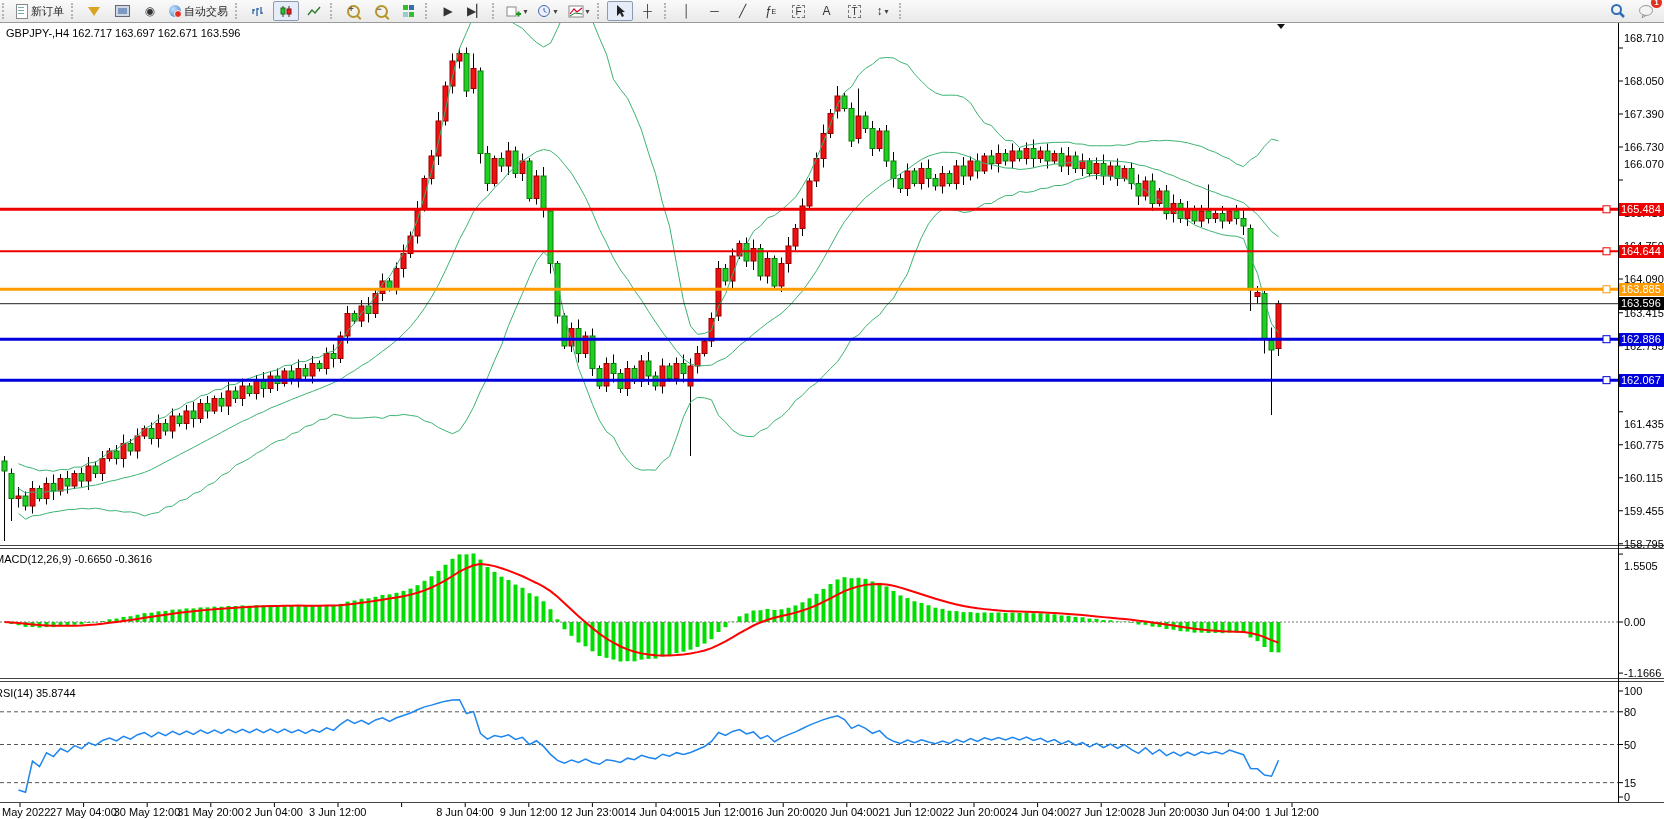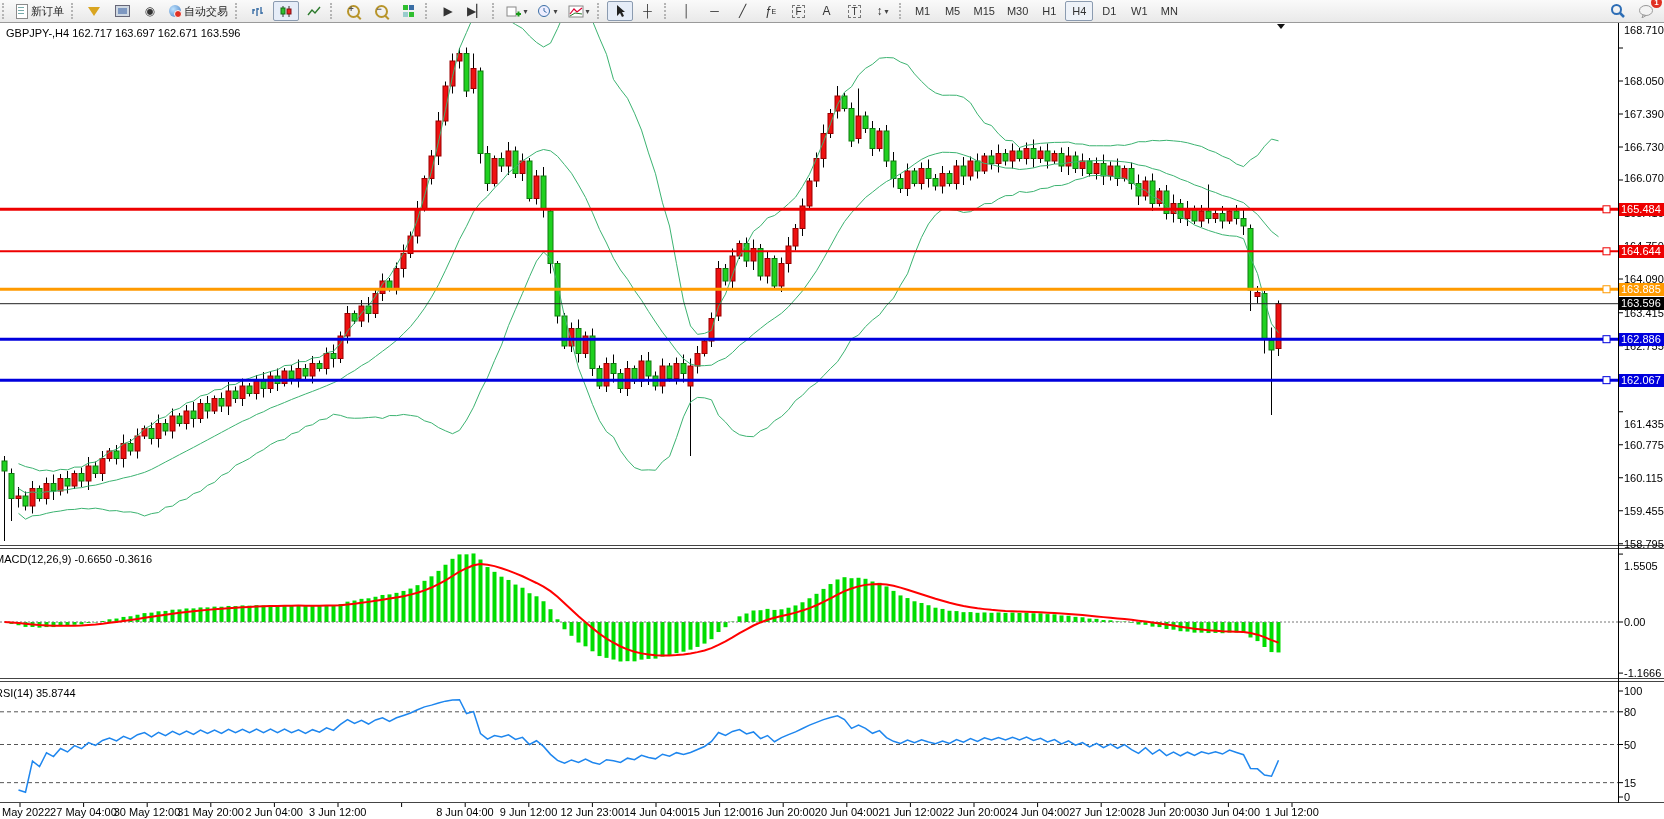--- a/index.html
+++ b/index.html
@@ -168,31 +168,20 @@
         <span class="glyph">A</span>
       </div>
     <div class="tbtn">
         <span class="dashedbox">T</span>
       </div>
     <div class="tbtn">
         <span class="glyph">↕</span>
         <span class="caret">▾</span>
       </div>
     <span class="grip"></span>
-    <div id="tf-group" style="display: flex;">
-        <div class="tbtn tf">M1</div>
-        <div class="tbtn tf">M5</div>
-        <div class="tbtn tf">M15</div>
-        <div class="tbtn tf">M30</div>
-        <div class="tbtn tf">H1</div>
-        <div class="tbtn tf active">H4</div>
-        <div class="tbtn tf">D1</div>
-        <div class="tbtn tf">W1</div>
-        <div class="tbtn tf">MN</div>
-      </div>
     <div id="tb-right">
       <div class="tbtn">
         <svg width="16" height="16">
             <circle cx="6.5" cy="6.5" r="4.5" fill="none" stroke="#2d6db5" stroke-width="2"></circle>
             <line x1="10" y1="10" x2="14" y2="14" stroke="#2d6db5" stroke-width="2.5"></line>
           </svg>
       </div>
       <div class="tbtn" style="position:relative">
         <svg width="16" height="14">
             <ellipse cx="8" cy="6.5" rx="6.5" ry="5" fill="#f3f3f3" stroke="#999"></ellipse>
@@ -836,25 +825,25 @@
         <line x1="1164.8" y1="803" x2="1164.8" y2="807" stroke="#000" stroke-width="1"></line>
         <line x1="1228.4" y1="803" x2="1228.4" y2="807" stroke="#000" stroke-width="1"></line>
         <line x1="1292" y1="803" x2="1292" y2="807" stroke="#000" stroke-width="1"></line>
       </g>
     </svg>
 
   <div class="pane-label" style="left:6px;top:27px;">GBPJPY-,H4 162.717 163.697 162.671 163.596</div>
   <div class="pane-label" style="left:-5px;top:553px;">MACD(12,26,9) -0.6650 -0.3616</div>
   <div class="pane-label" style="left:-5px;top:687px;">RSI(14) 35.8744</div>
   <div id="axis-layer">
-      <span class="tick-label" style="top: 24px;">168.710</span>
+      <span class="tick-label" style="top: 32px;">168.710</span>
       <span class="tick-label" style="top: 75px;">168.050</span>
       <span class="tick-label" style="top: 108px;">167.390</span>
       <span class="tick-label" style="top: 141px;">166.730</span>
-      <span class="tick-label" style="top: 172px;">166.070</span>
+      <span class="tick-label" style="top: 158px;">166.070</span>
       <span class="tick-label" style="top: 207px;">165.410</span>
       <span class="tick-label" style="top: 240px;">164.750</span>
       <span class="tick-label" style="top: 273px;">164.090</span>
       <span class="tick-label" style="top: 306.75px;">163.415</span>
       <span class="tick-label" style="top: 339.75px;">162.755</span>
       <span class="tick-label" style="top: 372.75px;">162.095</span>
       <span class="tick-label" style="top: 405.75px; margin-top: 12px;">161.435</span>
       <span class="tick-label" style="top: 438.75px;">160.775</span>
       <span class="tick-label" style="top: 471.75px;">160.115</span>
       <span class="tick-label" style="top: 504.75px;">159.455</span>

